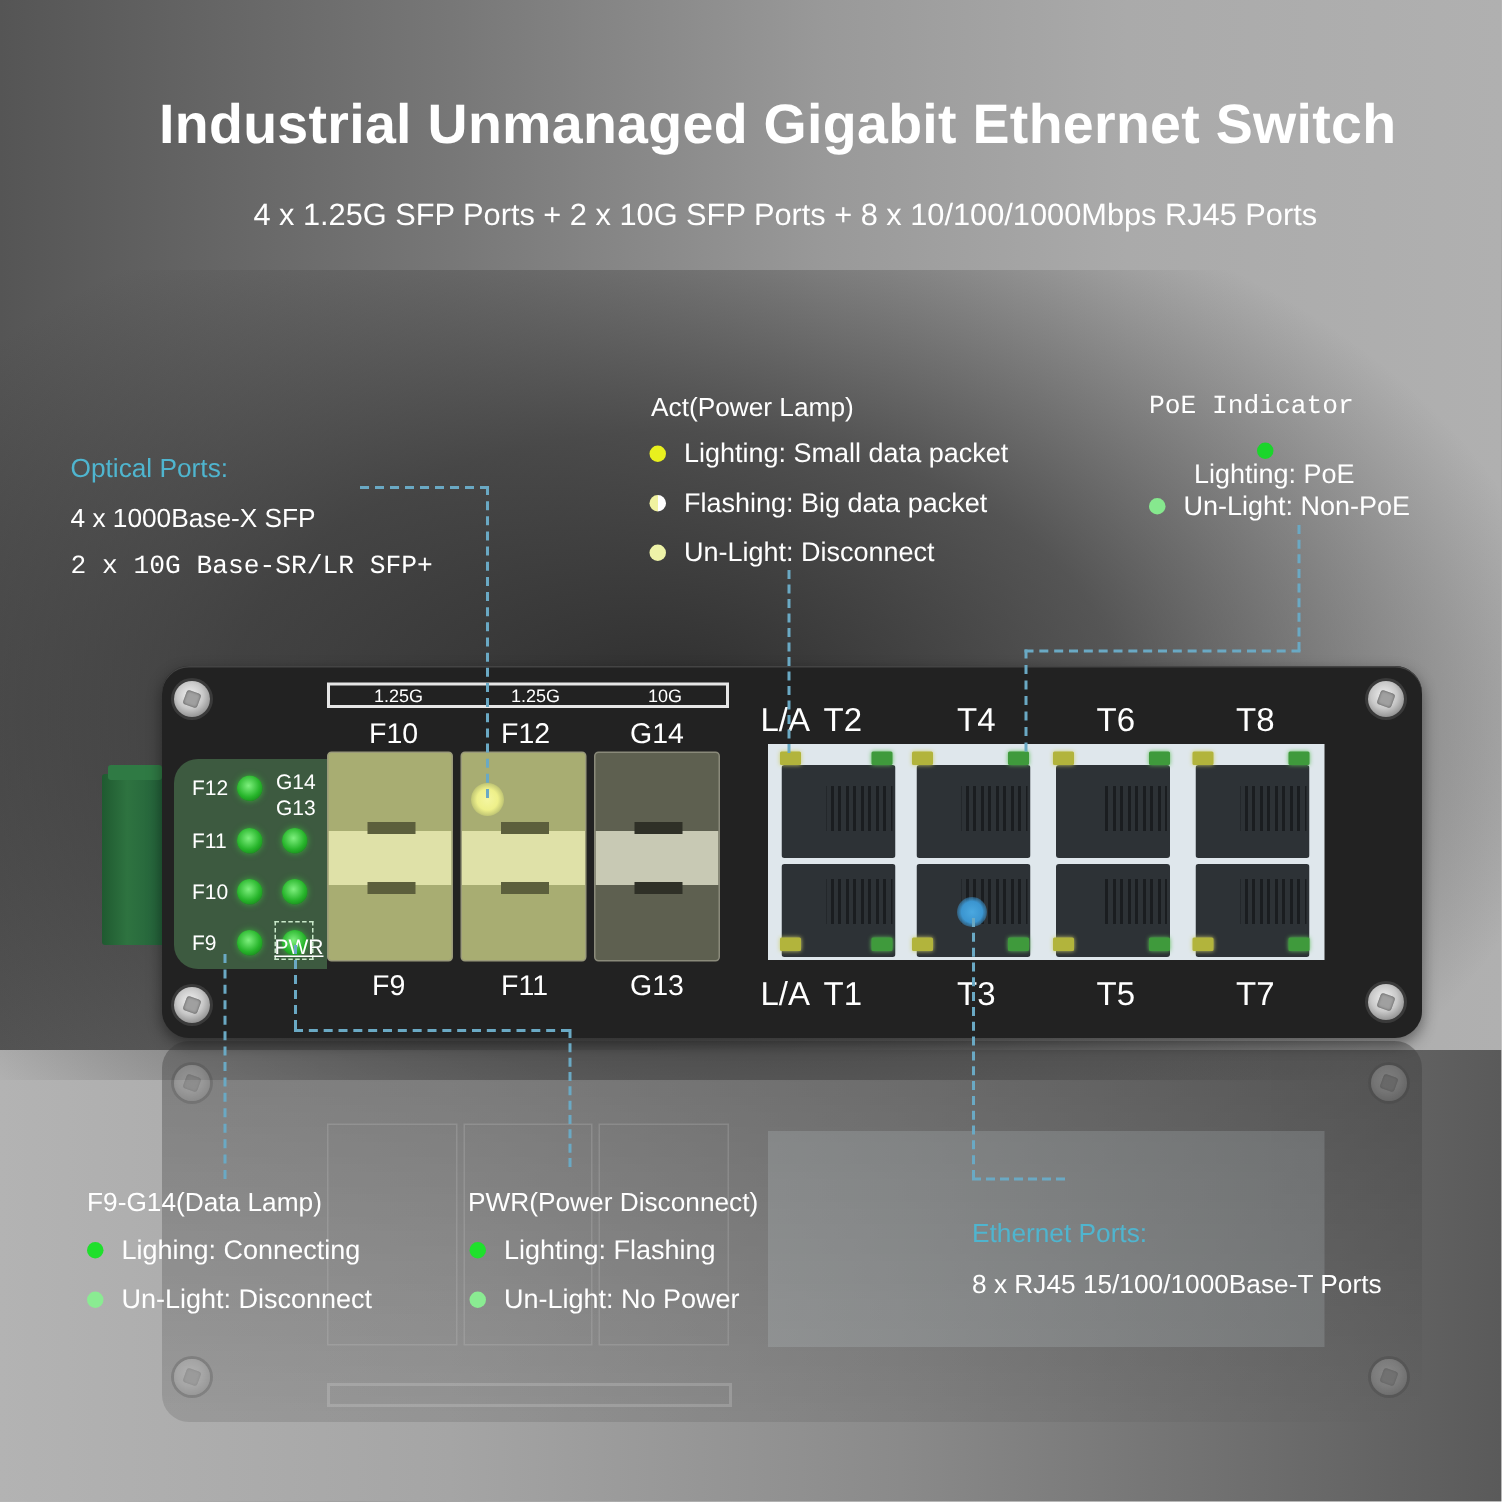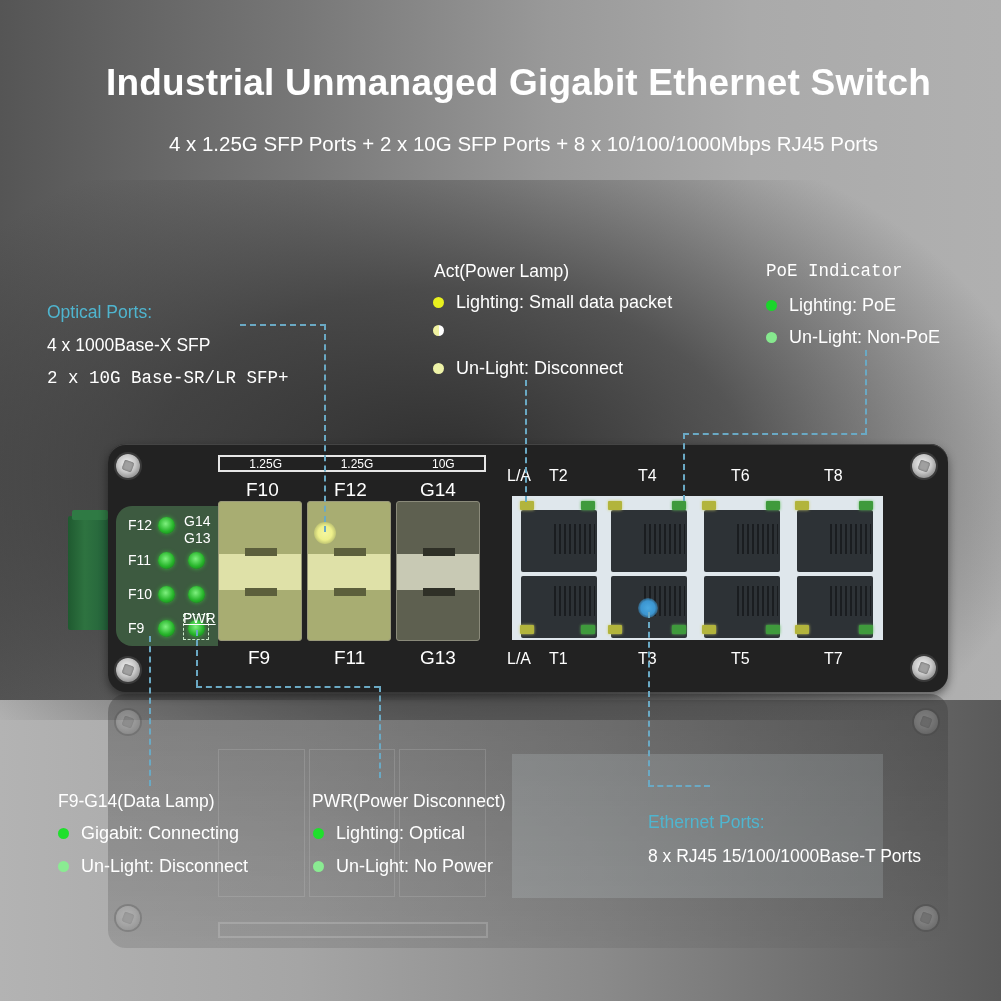--- a/index.html
+++ b/index.html
@@ -115,21 +115,21 @@
     position: absolute; width: 76px; height: 62px; background: #2d3236;
     border-radius: 2px;
     background-image: repeating-linear-gradient(to right, #2d3236 0 3px, #1a1d20 3px 5px);
     background-size: 44px 30px; background-repeat: no-repeat;
   }
   .rj.top { background-position: 30px 14px; }
   .rj.bot { background-position: 30px 10px; }
   .rj-led { position: absolute; width: 14px; height: 9px; border-radius: 1px; }
   .rj-led.y { background: #b2b43c; box-shadow: 0 0 3px #cfd06a; }
   .rj-led.g { background: #3f9a3c; box-shadow: 0 0 3px #5fbf5a; }
-  .t-label { position: absolute; font-size: 16px; color: #ffffff; }
+  .t-label { position: absolute; font-size: 22px; color: #ffffff; }
 
   .pointer {
     position: absolute; border-radius: 50%;
   }
 </style>
 </head>
 <body>
 
 <div class="bg-top"></div>
 <div class="bg-bottom"></div>
@@ -168,21 +168,21 @@
 <div class="led-label" style="left:184px; top:513px;">G14</div>
 <div class="led-label" style="left:184px; top:530px;">G13</div>
 <div class="led" style="left:158px; top:517px;"></div>
 <div class="led" style="left:158px; top:552px;"></div>
 <div class="led" style="left:158px; top:586px;"></div>
 <div class="led" style="left:158px; top:620px;"></div>
 <div class="led" style="left:188px; top:552px;"></div>
 <div class="led" style="left:188px; top:586px;"></div>
 <div class="pwr-box" style="left:183px; top:614px;"></div>
 <div class="led" style="left:188px; top:620px;"></div>
-<div class="led-label" style="left:183px; top:610px;text-decoration:underline;">PWR</div>
+<div class="led-label" style="left:183px; top:623px;text-decoration:underline;">PWR</div>
 
 <div class="speed-box">
   <span>1.25G</span>
   <span>1.25G</span>
   <span>10G</span>
 </div>
 <div class="port-label" style="left:246px; top:479px;">F10</div>
 <div class="port-label" style="left:334px; top:479px;">F12</div>
 <div class="port-label" style="left:420px; top:479px;">G14</div>
 
@@ -272,50 +272,51 @@
 <div class="label-line" style="left:47px; top:335px;">4 x 1000Base-X SFP</div>
 <div class="label-line" style="left:47px; top:368px;font-family:Liberation Mono, monospace;">2 x 10G Base-SR/LR SFP+</div>
 
 <div class="label-heading" style="left:434px; top:261px;">Act(Power Lamp)</div>
 <div class="legend-item" style="left:433px; top:292px;">
   <span class="dot" style="background:#e8f01e;"></span>
   <span>Lighting: Small data packet</span>
 </div>
 <div class="legend-item" style="left:433px; top:325px;">
   <span class="dot" style="background:linear-gradient(to right, #f0f2a0 50%, #ffffff 50%);"></span>
+  <span>Flashing: Big data packet</span>
 </div>
 <div class="legend-item" style="left:433px; top:358px;">
   <span class="dot" style="background:#eef3a8;"></span>
   <span>Un-Light: Disconnect</span>
 </div>
 
 <div class="label-heading" style="left:766px; top:261px;font-family:Liberation Mono, monospace;">PoE Indicator</div>
-<div class="legend-item" style="left:766px; top:295px;">
+<div class="legend-item" style="left:796px; top:295px;flex-direction:column;">
   <span class="dot" style="background:#1bd52b;"></span>
   <span>Lighting: PoE</span>
 </div>
 <div class="legend-item" style="left:766px; top:327px;">
   <span class="dot" style="background:#86e88e;"></span>
   <span>Un-Light: Non-PoE</span>
 </div>
 
 <div class="label-heading" style="left:58px; top:791px;">F9-G14(Data Lamp)</div>
 <div class="legend-item" style="left:58px; top:823px;">
   <span class="dot" style="background:#1fe02c;"></span>
-  <span>Gigabit: Connecting</span>
+  <span>Lighing: Connecting</span>
 </div>
 <div class="legend-item" style="left:58px; top:856px;">
   <span class="dot" style="background:#8aeb92;"></span>
   <span>Un-Light: Disconnect</span>
 </div>
 
 <div class="label-heading" style="left:312px; top:791px;">PWR(Power Disconnect)</div>
 <div class="legend-item" style="left:313px; top:823px;">
   <span class="dot" style="background:#1fe02c;"></span>
-  <span>Lighting: Optical</span>
+  <span>Lighting: Flashing</span>
 </div>
 <div class="legend-item" style="left:313px; top:856px;">
   <span class="dot" style="background:#8aeb92;"></span>
   <span>Un-Light: No Power</span>
 </div>
 
 <div class="label-heading cyan" style="left:648px; top:812px;">Ethernet Ports:</div>
 <div class="label-line" style="left:648px; top:846px;">8 x RJ45 15/100/1000Base-T Ports</div>
 
 </body></html>

